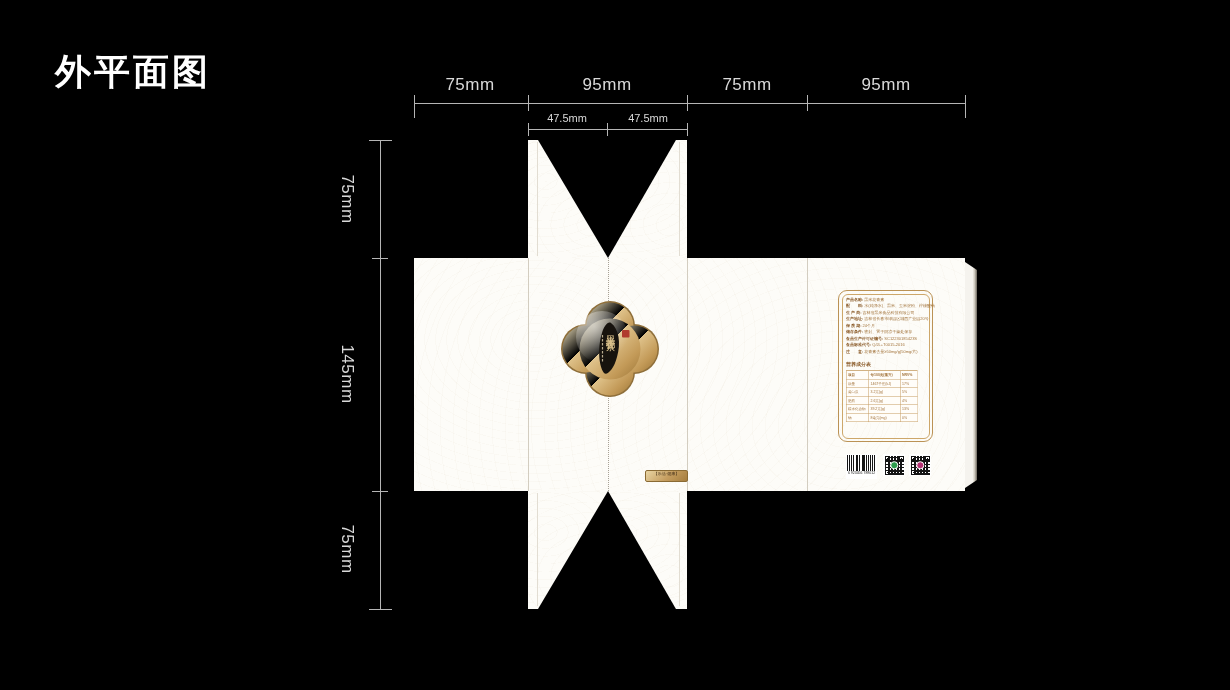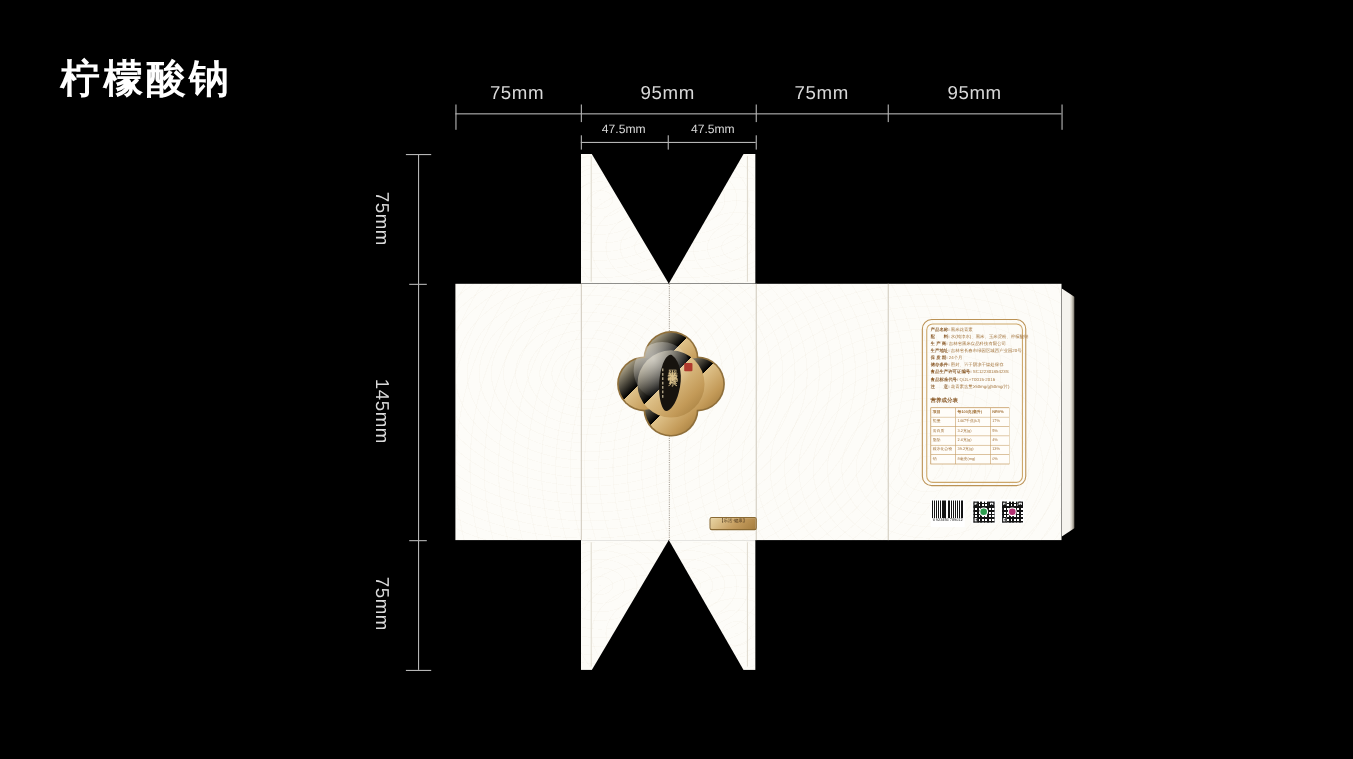--- a/index.html
+++ b/index.html
@@ -74,21 +74,21 @@
   .fp::after{content:"";position:absolute;inset:1px;background:#111;}
   .fp-tl{left:0;top:0}.fp-tr{right:0;top:0}.fp-bl{left:0;bottom:0}
   .qr-center{position:absolute;left:50%;top:50%;width:5.5px;height:5.5px;border-radius:50%;
              transform:translate(-50%,-50%);border:1px solid #fff;}
 </style>
 </head>
 <body>
 
 <div class="canvas">
 
-  <div class="page-title">柠檬酸钠</div>
+  <div class="page-title">外平面图</div>
 
   <div class="dim dim-h" style="left:414px;top:103px;width:551px"></div>
   <div class="dim dim-v" style="left:414px;top:95px;height:23px"></div>
   <div class="dim dim-v" style="left:528px;top:95px;height:16px"></div>
   <div class="dim dim-v" style="left:687px;top:95px;height:16px"></div>
   <div class="dim dim-v" style="left:807px;top:95px;height:16px"></div>
   <div class="dim dim-v" style="left:965px;top:95px;height:23px"></div>
   <div class="hlabel" style="left:470px;top:75px">75mm</div>
   <div class="hlabel" style="left:607px;top:75px">95mm</div>
   <div class="hlabel" style="left:747px;top:75px">75mm</div>

